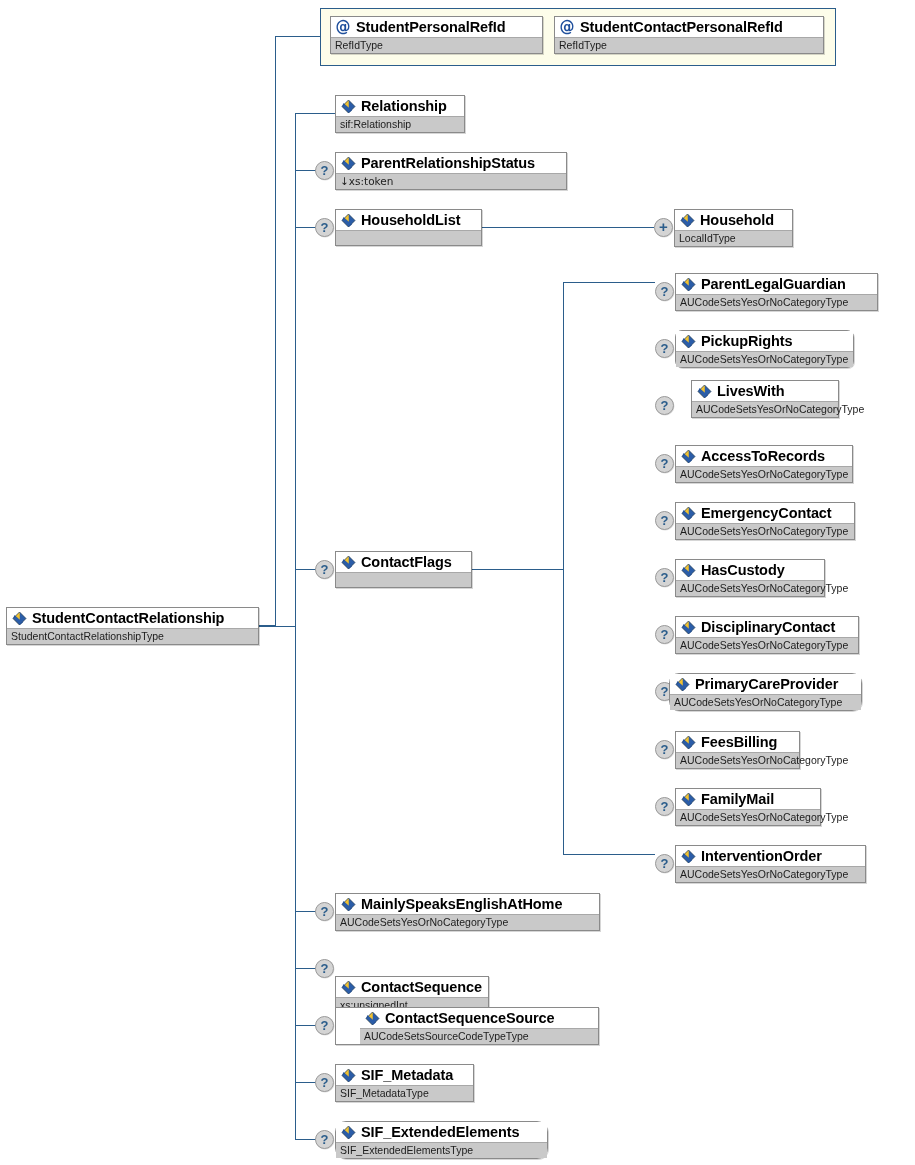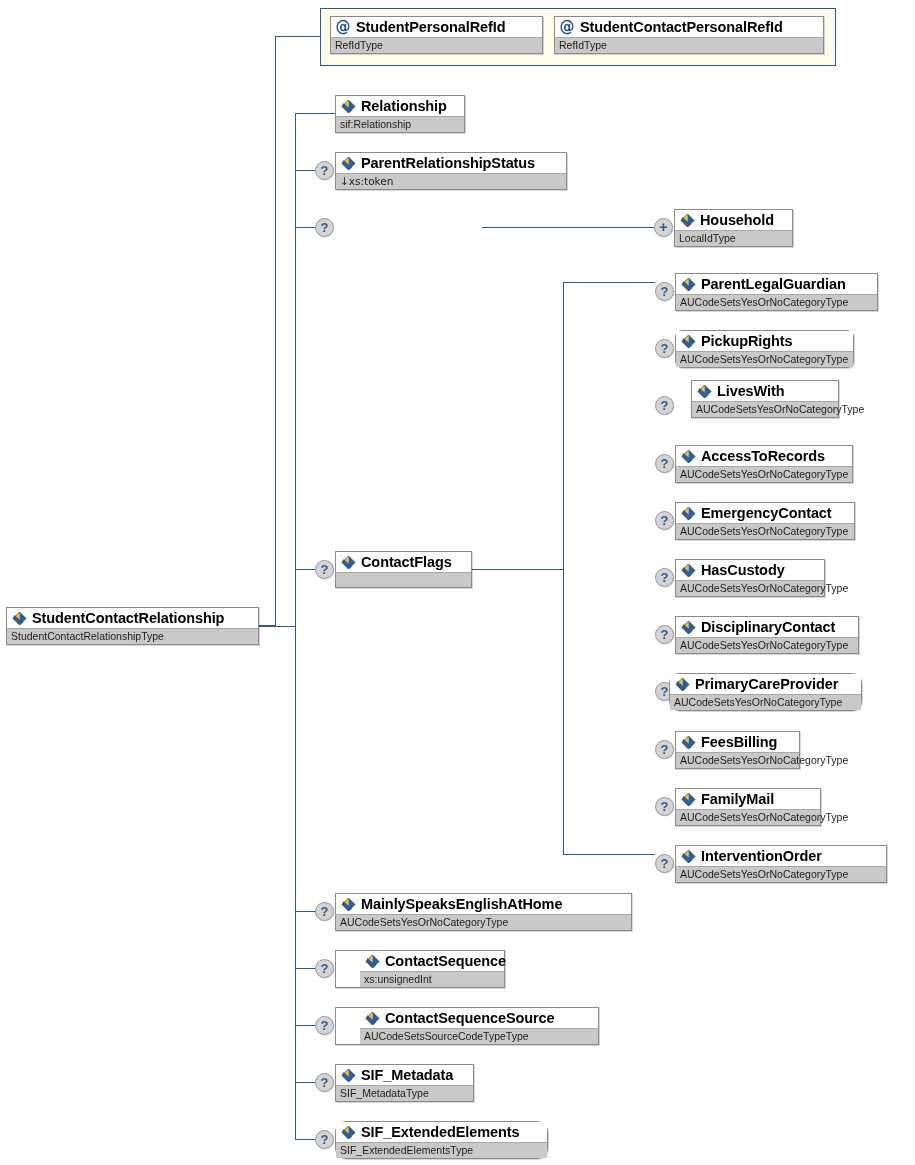--- a/index.html
+++ b/index.html
@@ -216,20 +216,37 @@
           </svg>
       </span>
       <span class="name-txt">ParentRelationshipStatus</span>
     </div>
     <div class="type-row">
       <span class="type-txt arrow-down">↓xs:token</span>
     </div>
   </div>
 
   <div class="badge" style="left:315px; top:218px;">?</div>
+  <div class="node" style="left:335px; top:209px; width:147px;">
+    <div class="name-row">
+      <span class="icon icon-element">
+        <svg viewBox="0 0 15 15" width="15" height="15">
+            <polygon points="7.5,1 14,7.5 7.5,14 1,7.5" fill="#f2c230"></polygon>
+            <path d="M7.5,1 L14,7.5 L7.5,14 Z" fill="#2b5da8"></path>
+            <path d="M1,7.5 L7.5,1 L7.5,14 Z" fill="#f2c230"></path>
+            <path d="M2.5,4 L11,11.5 L7.5,14 L1,7.5 Z" fill="#2b5da8"></path>
+            <polygon points="7.5,1 14,7.5 7.5,14 1,7.5" fill="none" stroke="#1b3f74" stroke-width="0.7"></polygon>
+          </svg>
+      </span>
+      <span class="name-txt">HouseholdList</span>
+    </div>
+    <div class="type-row">
+      <span class="type-txt"></span>
+    </div>
+  </div>
 
   <div class="badge plus" style="left:654px; top:218px;">+</div>
   <div class="node" style="left:674px; top:209px; width:119px;">
     <div class="name-row">
       <span class="icon icon-element">
         <svg viewBox="0 0 15 15" width="15" height="15">
             <polygon points="7.5,1 14,7.5 7.5,14 1,7.5" fill="#f2c230"></polygon>
             <path d="M7.5,1 L14,7.5 L7.5,14 Z" fill="#2b5da8"></path>
             <path d="M1,7.5 L7.5,1 L7.5,14 Z" fill="#f2c230"></path>
             <path d="M2.5,4 L11,11.5 L7.5,14 L1,7.5 Z" fill="#2b5da8"></path>
@@ -256,40 +273,40 @@
           </svg>
       </span>
       <span class="name-txt">ContactFlags</span>
     </div>
     <div class="type-row">
       <span class="type-txt"></span>
     </div>
   </div>
 
   <div class="badge" style="left:315px; top:902px;">?</div>
-  <div class="node" style="left:335px; top:893px; width:297px;">
+  <div class="node" style="left:335px; top:893px; width:265px;">
     <div class="name-row">
       <span class="icon icon-element">
         <svg viewBox="0 0 15 15" width="15" height="15">
             <polygon points="7.5,1 14,7.5 7.5,14 1,7.5" fill="#f2c230"></polygon>
             <path d="M7.5,1 L14,7.5 L7.5,14 Z" fill="#2b5da8"></path>
             <path d="M1,7.5 L7.5,1 L7.5,14 Z" fill="#f2c230"></path>
             <path d="M2.5,4 L11,11.5 L7.5,14 L1,7.5 Z" fill="#2b5da8"></path>
             <polygon points="7.5,1 14,7.5 7.5,14 1,7.5" fill="none" stroke="#1b3f74" stroke-width="0.7"></polygon>
           </svg>
       </span>
       <span class="name-txt">MainlySpeaksEnglishAtHome</span>
     </div>
     <div class="type-row">
       <span class="type-txt">AUCodeSetsYesOrNoCategoryType</span>
     </div>
   </div>
 
   <div class="badge" style="left:315px; top:959px;">?</div>
-  <div class="node" style="left:335px; top:950px; width:170px;padding-left:24px;">
+  <div class="node" style="left:335px; top:976px; width:154px;">
     <div class="name-row">
       <span class="icon icon-element">
         <svg viewBox="0 0 15 15" width="15" height="15">
             <polygon points="7.5,1 14,7.5 7.5,14 1,7.5" fill="#f2c230"></polygon>
             <path d="M7.5,1 L14,7.5 L7.5,14 Z" fill="#2b5da8"></path>
             <path d="M1,7.5 L7.5,1 L7.5,14 Z" fill="#f2c230"></path>
             <path d="M2.5,4 L11,11.5 L7.5,14 L1,7.5 Z" fill="#2b5da8"></path>
             <polygon points="7.5,1 14,7.5 7.5,14 1,7.5" fill="none" stroke="#1b3f74" stroke-width="0.7"></polygon>
           </svg>
       </span>
@@ -532,21 +549,21 @@
               <polygon points="7.5,1 14,7.5 7.5,14 1,7.5" fill="none" stroke="#1b3f74" stroke-width="0.7"></polygon>
             </svg>
           </span>
           <span class="name-txt">FamilyMail</span>
         </div>
         <div class="type-row">
           <span class="type-txt">AUCodeSetsYesOrNoCategoryType</span>
         </div>
       </div>
       <div class="badge" style="left: 655px; top: 854px;">?</div>
-      <div class="node" style="left: 675px; top: 845px; width: 212px;">
+      <div class="node" style="left: 675px; top: 845px; width: 191px;">
         <div class="name-row">
           <span class="icon icon-element">
             <svg viewBox="0 0 15 15" width="15" height="15">
               <polygon points="7.5,1 14,7.5 7.5,14 1,7.5" fill="#f2c230"></polygon>
               <path d="M7.5,1 L14,7.5 L7.5,14 Z" fill="#2b5da8"></path>
               <path d="M1,7.5 L7.5,1 L7.5,14 Z" fill="#f2c230"></path>
               <path d="M2.5,4 L11,11.5 L7.5,14 L1,7.5 Z" fill="#2b5da8"></path>
               <polygon points="7.5,1 14,7.5 7.5,14 1,7.5" fill="none" stroke="#1b3f74" stroke-width="0.7"></polygon>
             </svg>
           </span>

